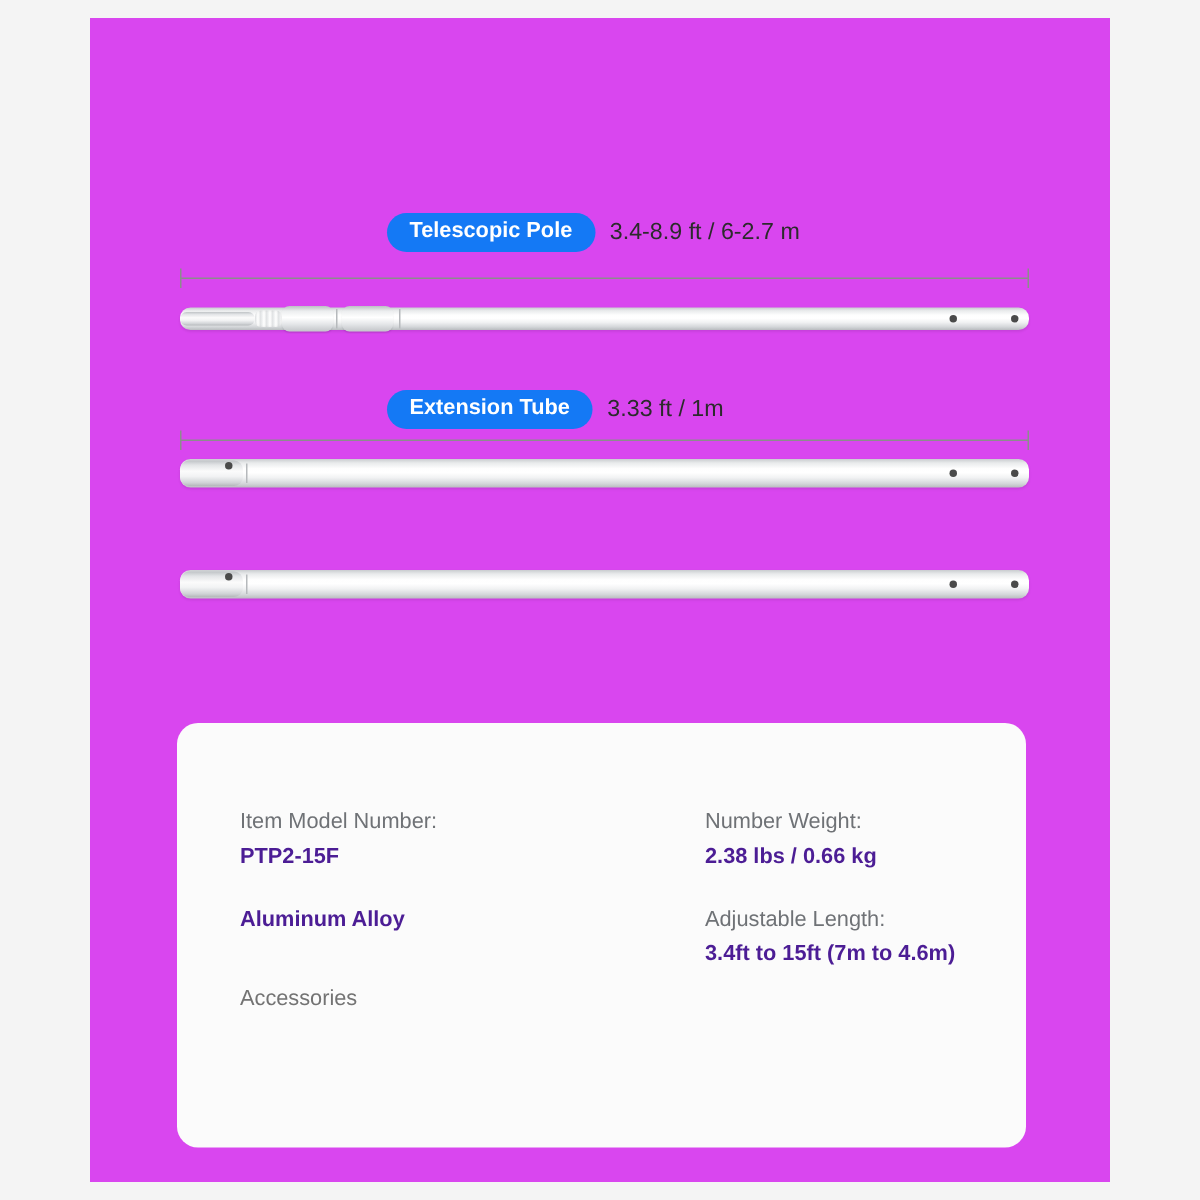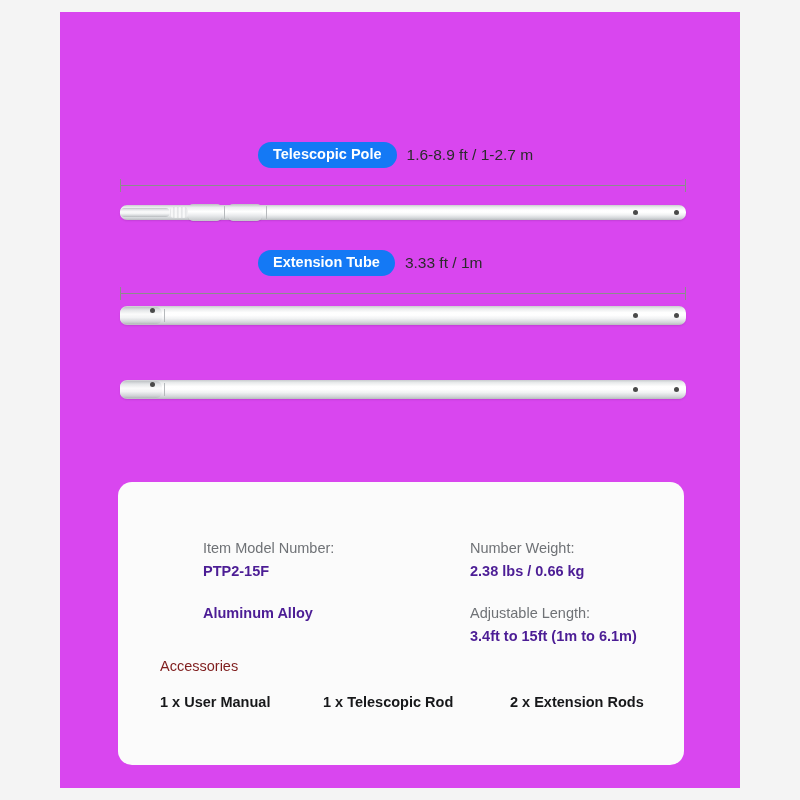--- a/index.html
+++ b/index.html
@@ -138,43 +138,43 @@
     height: 283px;
     background: #fbfbfb;
     border-radius: 14px;
   }
   .spec-grid {
     position: absolute;
     left: 42px;
     top: 58px;
     width: 490px;
   }
-  .spec-col-left { position: absolute; left: 0; top: 0; width: 300px; margin-left: 43px; }
+  .spec-col-left { position: absolute; left: 0; top: 0; width: 300px; }
   .spec-col-right { position: absolute; left: 310px; top: 0; width: 240px; }
   .spec-item { margin-bottom: 26px; }
   .spec-label {
     color: #6f7276;
     font-size: 14.5px;
     margin-bottom: 7px;
   }
   .spec-value {
     color: #4c1d95;
     font-size: 14.5px;
     font-weight: bold;
   }
   .acc-block {
     position: absolute;
     left: 42px;
     top: 176px;
     width: 500px;
   }
   .acc-label {
-    color: #7f1d1d;
-    font-size: 14.5px;
-    margin-bottom: 20px;
+    color: #737373;
+    font-size: 14.5px;
+    margin-bottom: 0;
   }
   .acc-row {
     display: flex;
     align-items: baseline;
   }
   .acc-item {
     color: #17181a;
     font-size: 14.5px;
     font-weight: bold;
     white-space: nowrap;
@@ -183,21 +183,21 @@
   .acc-item.i1 { width: 187px; }
 </style>
 </head>
 <body>
 
 <div class="page">
   <div class="inner">
 
     <div class="label-row" style="left:198px; top:130px;">
       <span class="pill">Telescopic Pole</span>
-      <span class="dim-text">1.6-8.9 ft / 1-2.7 m</span>
+      <span class="dim-text">3.4-8.9 ft / 6-2.7 m</span>
     </div>
 
     <div class="dimline" style="left:60px; top:167px; width:566px;">
       <div class="bar"></div>
       <div class="tick left"></div>
       <div class="tick right"></div>
     </div>
 
     <div class="pole" style="left:60px; top:188px; width:566px; height:26px;">
 
@@ -209,21 +209,21 @@
 
       <div class="collar" style="left:68px; top:4px; width:34px; height:17px;"></div>
       <div class="collar" style="left:108px; top:4px; width:34px; height:17px;"></div>
       <div class="seam" style="left:104px; top:6px; height:13px;"></div>
       <div class="seam" style="left:146px; top:6px; height:13px;"></div>
 
       <div class="rivet" style="left:513px; top:10px;"></div>
       <div class="rivet" style="left:554px; top:10px;"></div>
     </div>
 
-    <div class="label-row" style="left:198px; top:238px;">
+    <div class="label-row" style="left:198px; top:248px;">
       <span class="pill">Extension Tube</span>
       <span class="dim-text">3.33 ft / 1m</span>
     </div>
 
     <div class="dimline" style="left:60px; top:275px; width:566px;">
       <div class="bar"></div>
       <div class="tick left"></div>
       <div class="tick right"></div>
     </div>
 
@@ -260,29 +260,24 @@
         </div>
       </div>
 
       <div class="spec-col-right">
         <div class="spec-item">
           <div class="spec-label">Number Weight:</div>
           <div class="spec-value">2.38 lbs / 0.66 kg</div>
         </div>
         <div class="spec-item">
           <div class="spec-label">Adjustable Length:</div>
-          <div class="spec-value">3.4ft to 15ft (1m to 6.1m)</div>
+          <div class="spec-value">3.4ft to 15ft (7m to 4.6m)</div>
         </div>
       </div>
 
     </div>
 
     <div class="acc-block">
       <div class="acc-label">Accessories</div>
-      <div class="acc-row">
-        <span class="acc-item i0">1 x User Manual</span>
-        <span class="acc-item i1">1 x Telescopic Rod</span>
-        <span class="acc-item i2">2 x Extension Rods</span>
-      </div>
     </div>
   </div>
 
 </div>
 
 </body></html>

